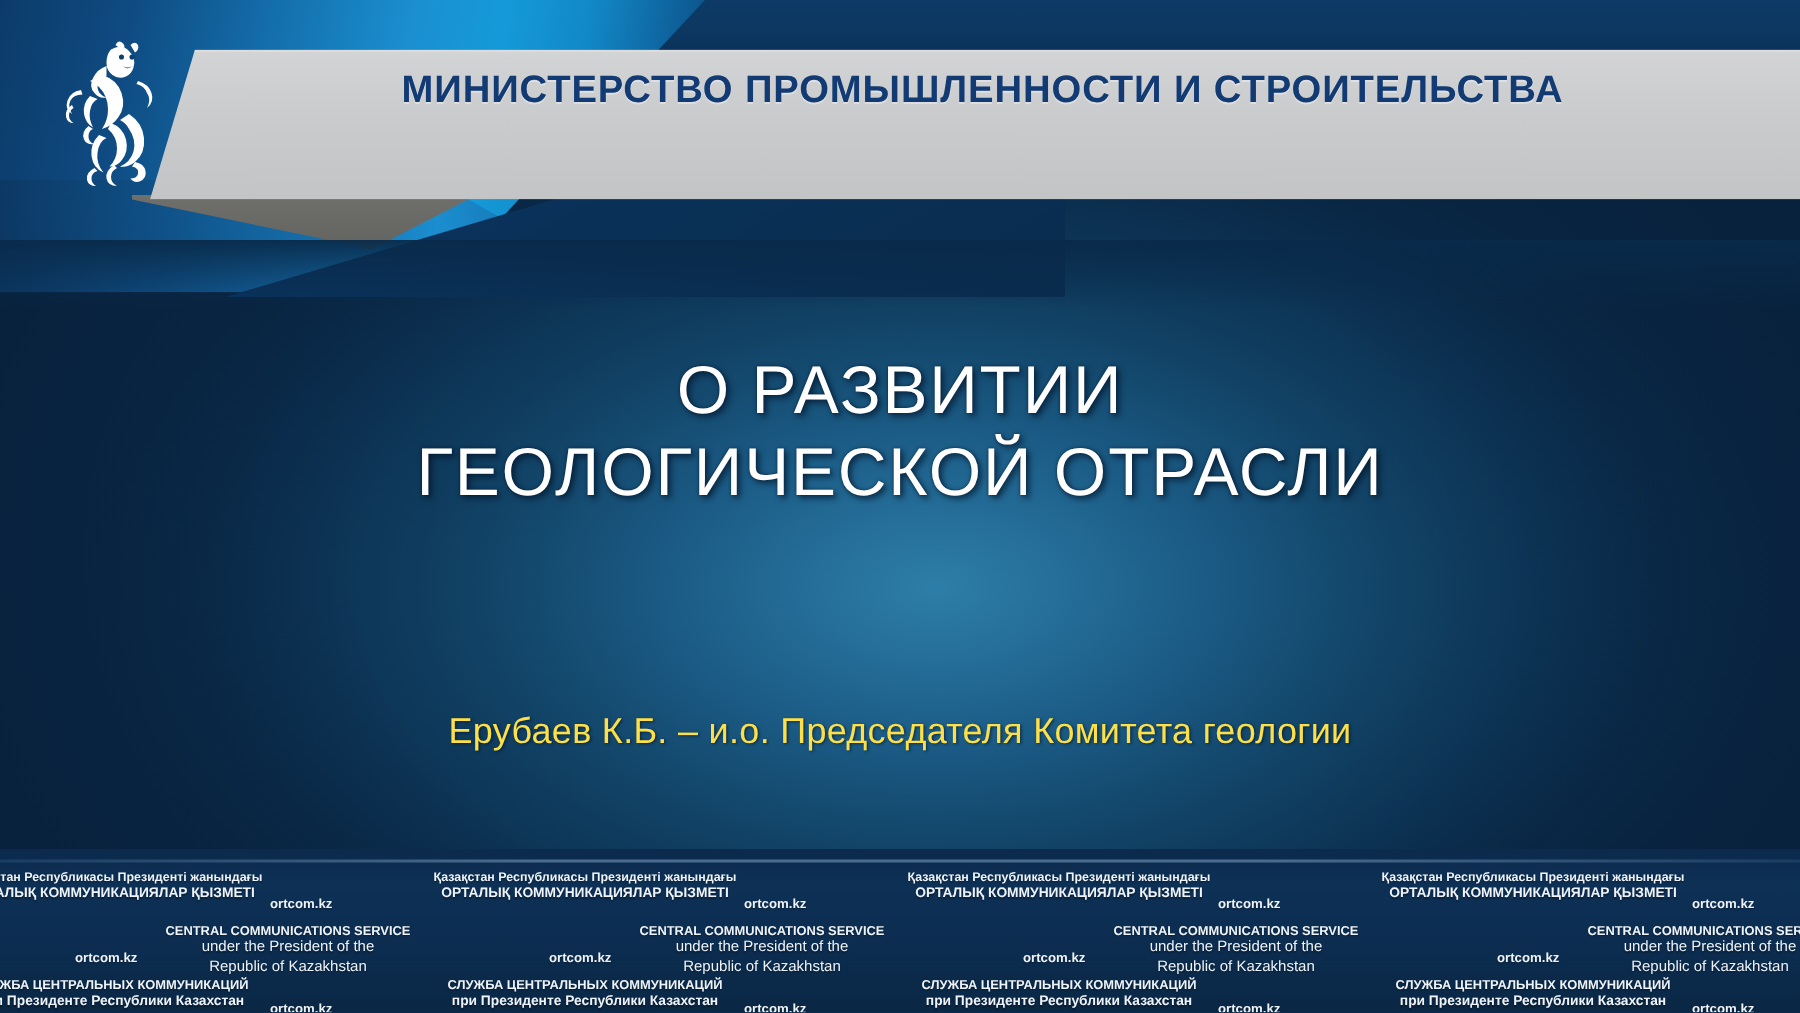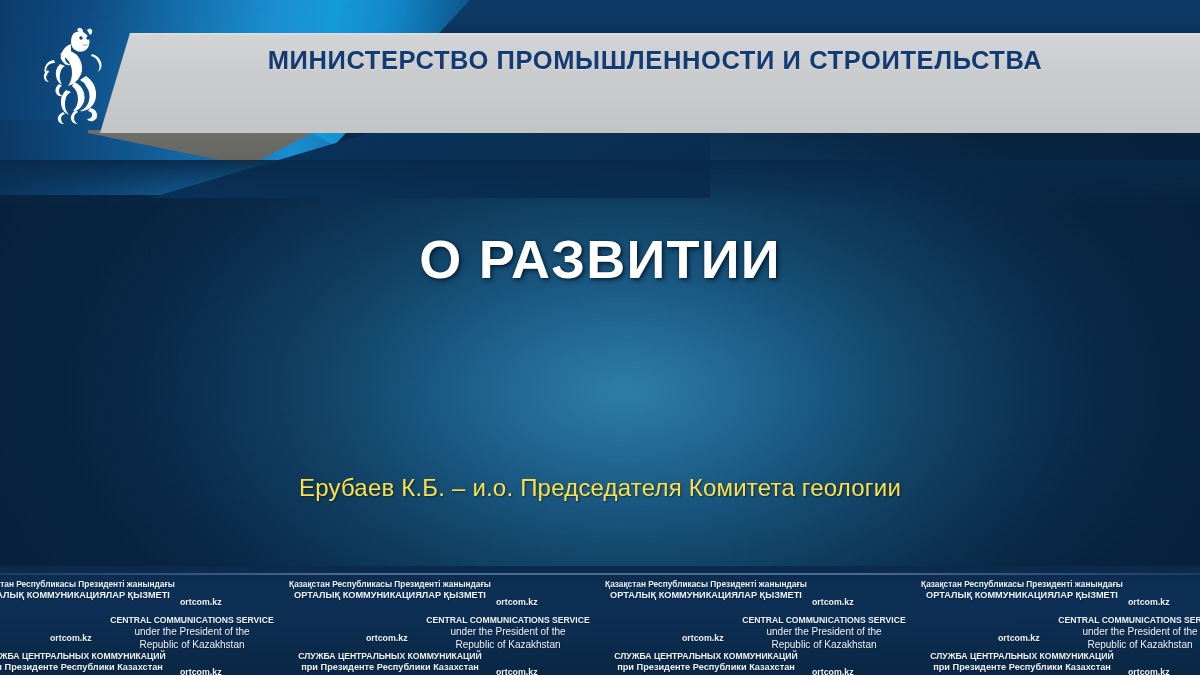--- a/index.html
+++ b/index.html
@@ -159,22 +159,22 @@
     text-shadow: 0 1px 0 rgba(255,255,255,0.35);
   }
 
   
   .main-title {
     position: absolute;
     left: 0; top: 232px;
     width: 1200px;
     text-align: center;
     color: #ffffff;
-    font-weight: bold;
-    font-size: 54px;
+    font-weight: normal;
+    font-size: 45px;
     line-height: 55px;
     letter-spacing: 1.2px;
     text-shadow: 2px 2px 4px rgba(2,18,38,0.75),
                  0 0 2px rgba(2,18,38,0.55);
   }
   .main-title .ln { display: block; }
 
   .subtitle {
     position: absolute;
     left: 0; top: 474px;
@@ -300,20 +300,21 @@
       </svg>
     </div>
 
     <div class="hdr-title">
       <div>МИНИСТЕРСТВО ПРОМЫШЛЕННОСТИ И СТРОИТЕЛЬСТВА</div>
     </div>
   </div>
 
   <div class="main-title">
     <span class="ln">О РАЗВИТИИ</span>
+    <span class="ln">ГЕОЛОГИЧЕСКОЙ ОТРАСЛИ</span>
   </div>
 
   <div class="subtitle">Ерубаев К.Б. – и.о. Председателя Комитета геологии</div>
 
   <div class="footer">
     <div class="footer-rule"></div>
     <div class="wm-grid">
 
       <div class="wm-cell" style="left:-60px">
         <div class="wm-kk">

